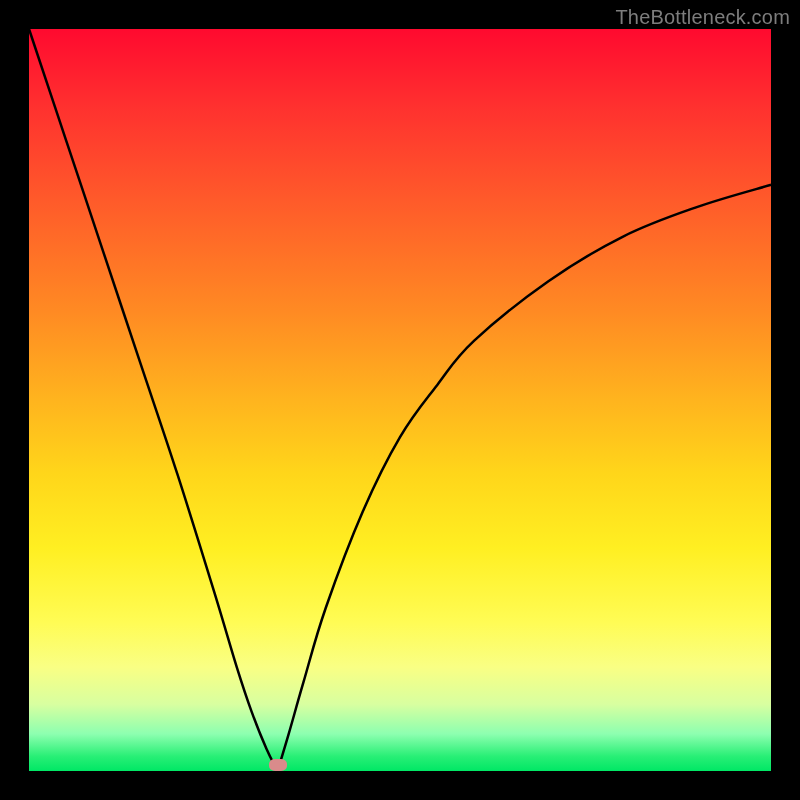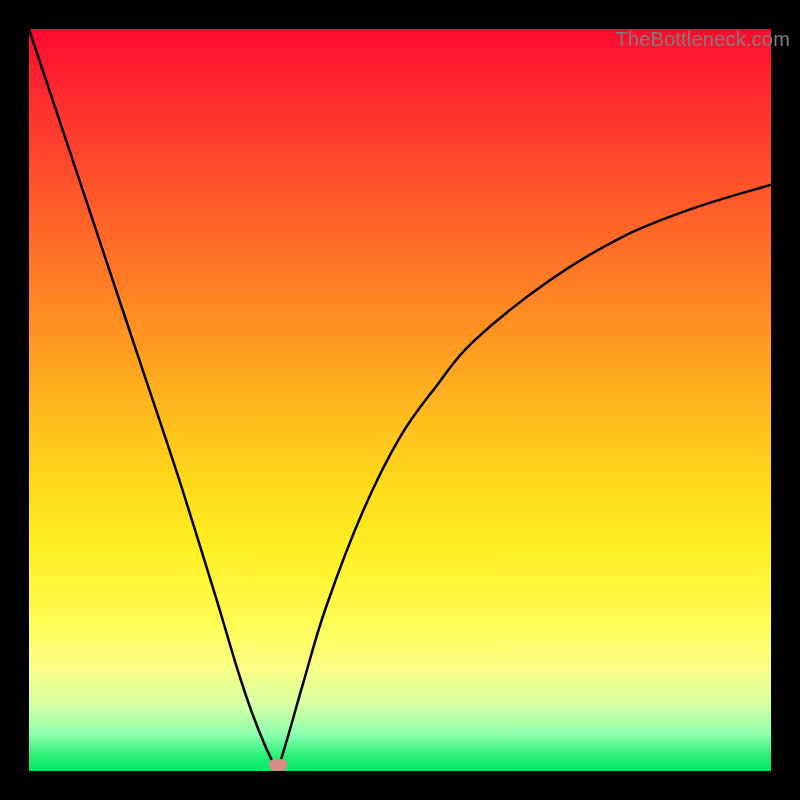--- a/index.html
+++ b/index.html
@@ -56,21 +56,20 @@
     transform: translate(-50%, -50%);
   }
   .watermark {
     position: absolute;
     top: 6px;
     right: 10px;
     color: #7d7d7d;
     font-size: 20px;
     letter-spacing: 0.2px;
     font-weight: 400;
-    margin-top: 22px;
   }
 </style>
 </head>
 <body>
 
 <div class="frame">
   <div class="plot-area">
 
     <svg class="curve" viewBox="0 0 742 742" preserveAspectRatio="none">
       <path id="curve-left" fill="none" stroke="#000" stroke-width="2.5" d="M 0.00 0.00 C 6.68 20.03, 23.74 71.23, 37.10 111.30 C 50.46 151.37, 60.84 182.53, 74.20 222.60 C 87.56 262.67, 97.94 293.83, 111.30 333.90 C 124.66 373.97, 135.04 403.80, 148.40 445.20 C 161.76 486.60, 174.82 529.19, 185.50 563.92 C 196.18 598.65, 201.08 616.75, 207.76 638.12 C 214.44 659.49, 217.26 667.95, 222.60 682.64 C 227.94 697.33, 232.77 709.06, 237.44 719.74 C 242.11 730.42, 246.57 737.99, 248.57 742.00"></path>

